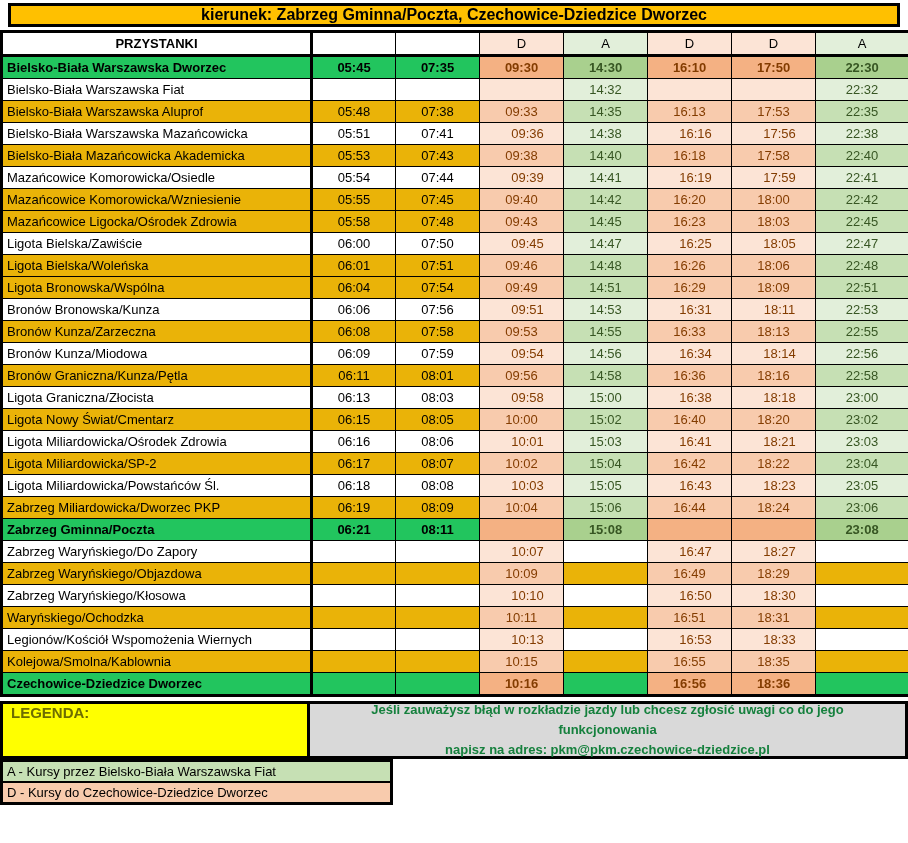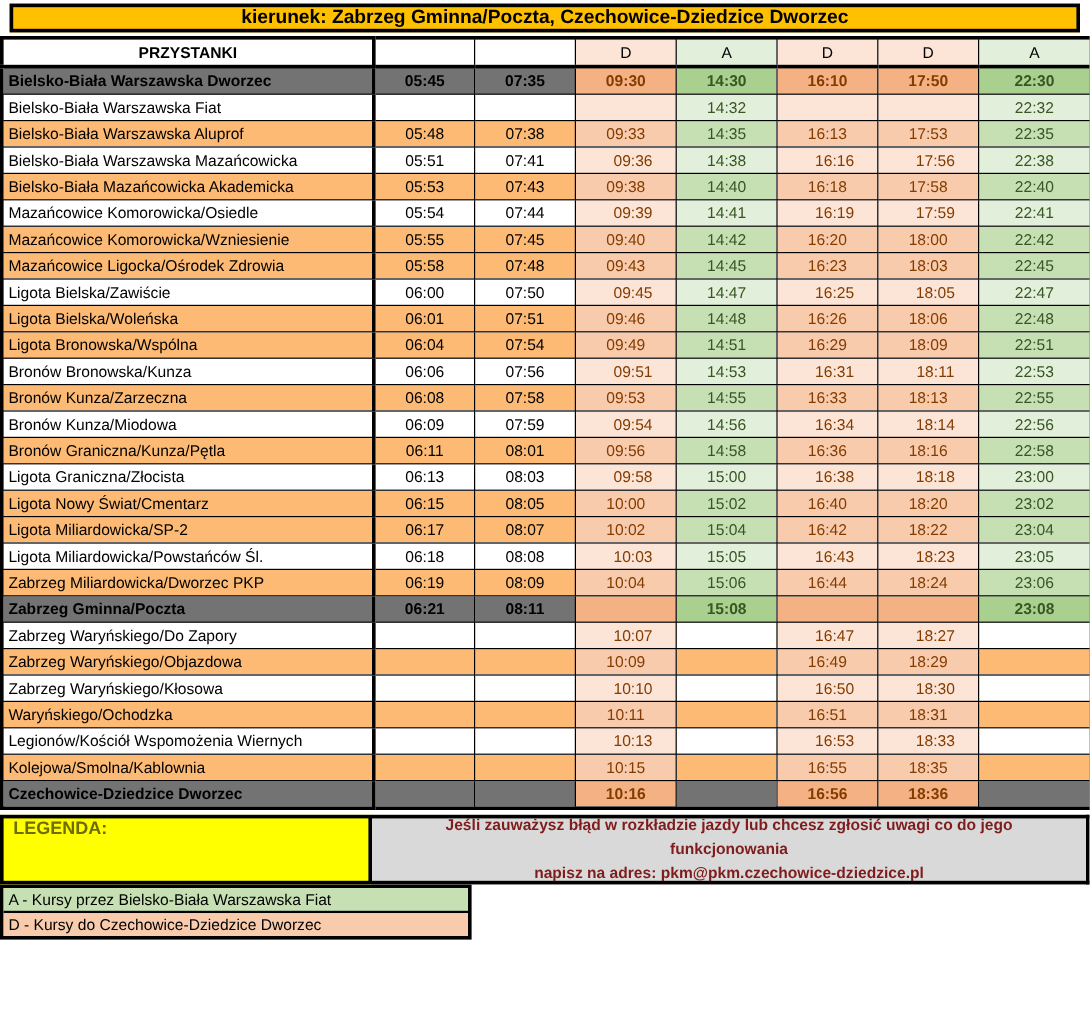--- a/index.html
+++ b/index.html
@@ -8,37 +8,37 @@
     display:flex;align-items:center;justify-content:center;font-weight:700;font-size:16px;}
   table{border-collapse:collapse;table-layout:fixed;width:908px;border:3px solid #000;}
   th,td{border:1px solid #000;height:21px;padding:0;font-size:13px;overflow:hidden;white-space:nowrap;}
   thead th{border-bottom:3px solid #000;background:#fff;font-weight:400;text-align:center;}
   th.stops{font-weight:700;border-right:3px solid #000;font-size:13px;}
   th.dh{background:#FCE4D6;}
   th.ah{background:#E2EFDA;}
   td.stop{text-align:left;padding-left:4px;border-right:3px solid #000;}
   td.time{text-align:center;}
   tr.plain .base{background:#FFFFFF;}
-  tr.stripe .base{background:#fdba74;}
-  tr.major .base{background:#737373;}
+  tr.stripe .base{background:#eab308;}
+  tr.major .base{background:#22c55e;}
   tr.major td{font-weight:700;}
   td.d-plain{background:#FCE4D6;padding-left:12px;}
   td.d-stripe{background:#F8CBAD;}
   td.d-major{background:#F4B183;}
   td.a-plain{background:#E2EFDA;}
   td.a-stripe{background:#C6E0B4;}
   td.a-major{background:#A9D08E;}
   td.dt{color:#833C00;}
   td.at{color:#375623;}
   .band{display:flex;margin-top:4px;height:58px;}
   .legenda{width:310px;box-sizing:border-box;background:#FFFF00;border:3px solid #000;
     display:flex;align-items:flex-start;padding-left:8px;font-weight:700;font-size:15px;color:#6D6D00;}
   .note{flex:1;box-sizing:border-box;background:#D9D9D9;border:3px solid #000;border-left:none;
     display:flex;flex-direction:column;align-items:center;justify-content:center;
-    font-weight:700;font-size:13px;color:#7f1d1d;text-align:center;line-height:1.55;padding:0 18px;}
+    font-weight:700;font-size:13px;color:#15803d;text-align:center;line-height:1.55;padding:0 18px;}
   .legend-items{width:393px;box-sizing:border-box;border:3px solid #000;}
   .legend-item{height:19px;display:flex;align-items:center;padding-left:4px;font-weight:400;font-size:13px;}
   .li-a{background:#C6E0B4;border-bottom:2px solid #000;}
   .li-d{background:#F8CBAD;}
 </style>
 </head>
 <body>
 
 <div class="wrap">
 
@@ -233,20 +233,30 @@
         <tr class="stripe">
           <td class="stop base">Ligota Nowy Świat/Cmentarz</td>
           <td class="time base">06:15</td>
           <td class="time base">08:05</td>
           <td class="time d-stripe dt">10:00</td>
           <td class="time a-stripe at">15:02</td>
           <td class="time d-stripe dt">16:40</td>
           <td class="time d-stripe dt">18:20</td>
           <td class="time a-stripe at">23:02</td>
         </tr>
+        <tr class="plain">
+          <td class="stop base">Ligota Miliardowicka/Ośrodek Zdrowia</td>
+          <td class="time base">06:16</td>
+          <td class="time base">08:06</td>
+          <td class="time d-plain dt">10:01</td>
+          <td class="time a-plain at">15:03</td>
+          <td class="time d-plain dt">16:41</td>
+          <td class="time d-plain dt">18:21</td>
+          <td class="time a-plain at">23:03</td>
+        </tr>
         <tr class="stripe">
           <td class="stop base">Ligota Miliardowicka/SP-2</td>
           <td class="time base">06:17</td>
           <td class="time base">08:07</td>
           <td class="time d-stripe dt">10:02</td>
           <td class="time a-stripe at">15:04</td>
           <td class="time d-stripe dt">16:42</td>
           <td class="time d-stripe dt">18:22</td>
           <td class="time a-stripe at">23:04</td>
         </tr>

